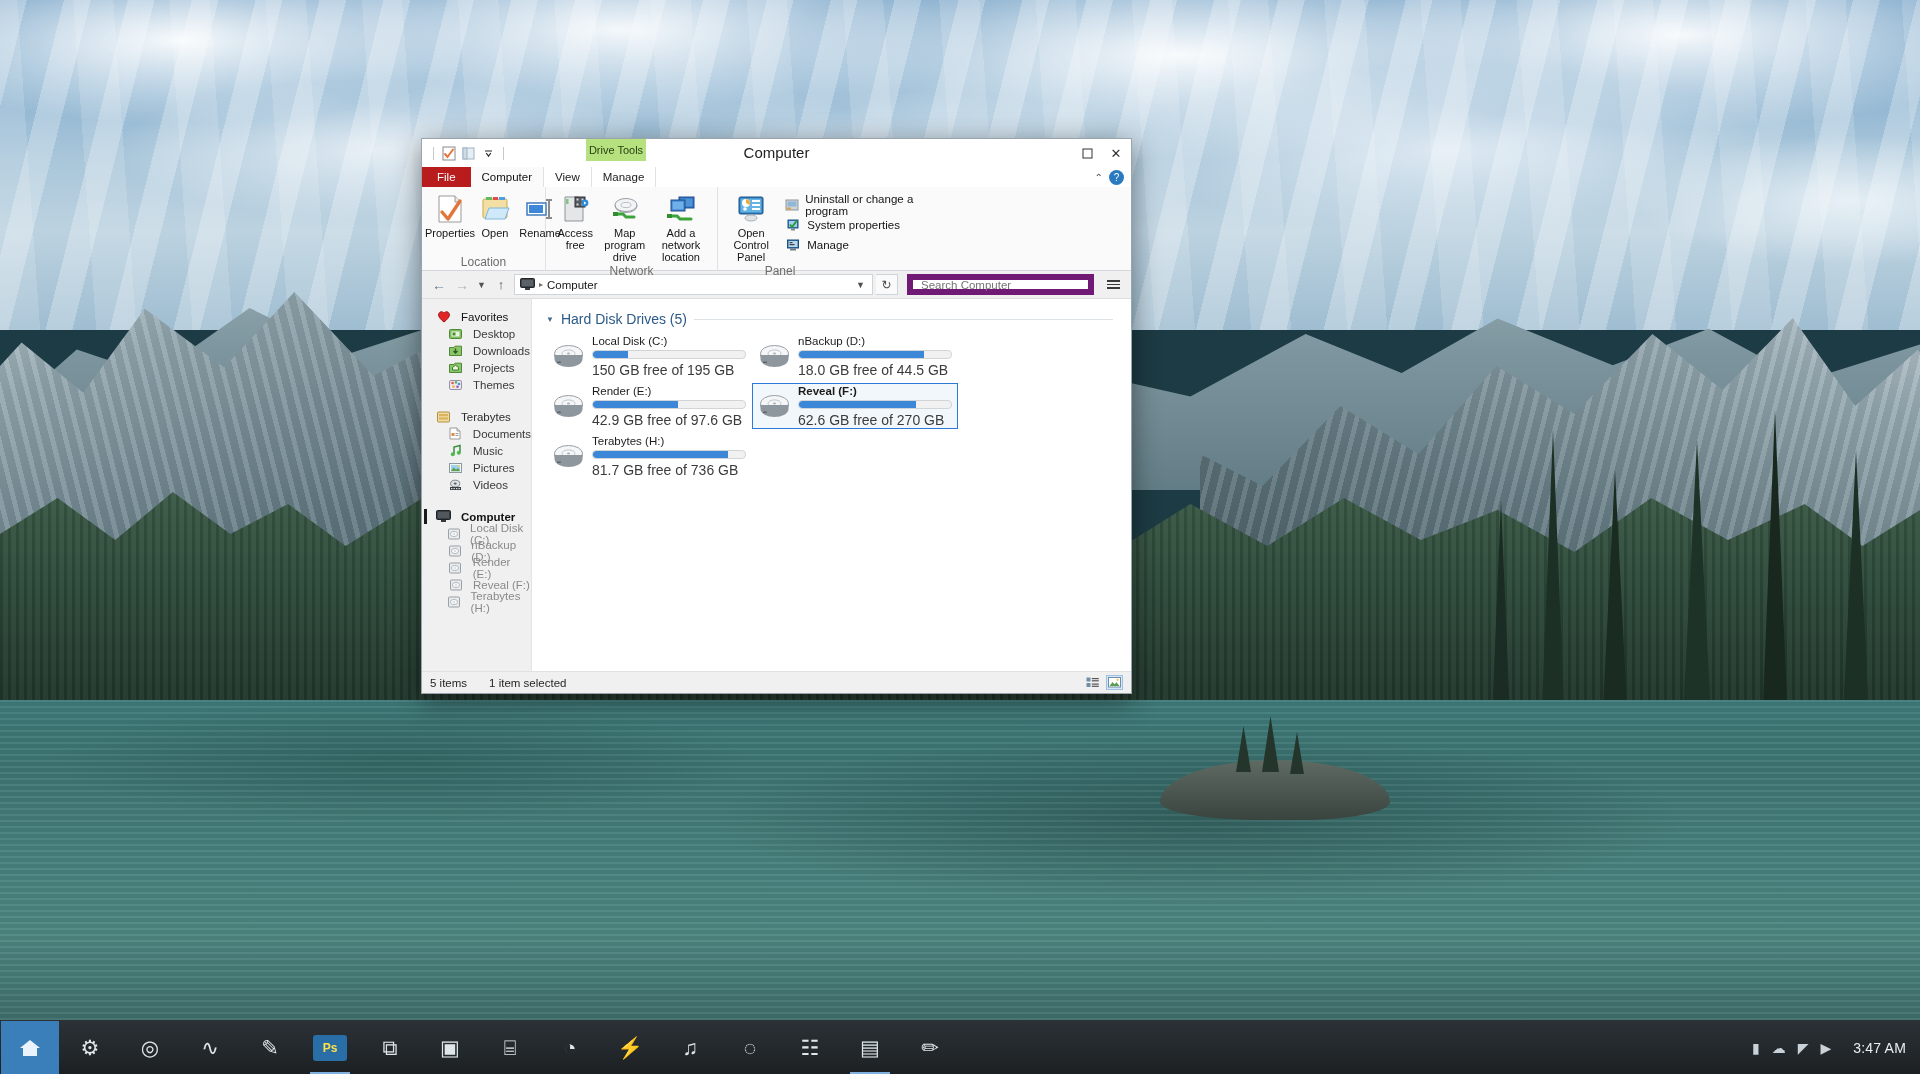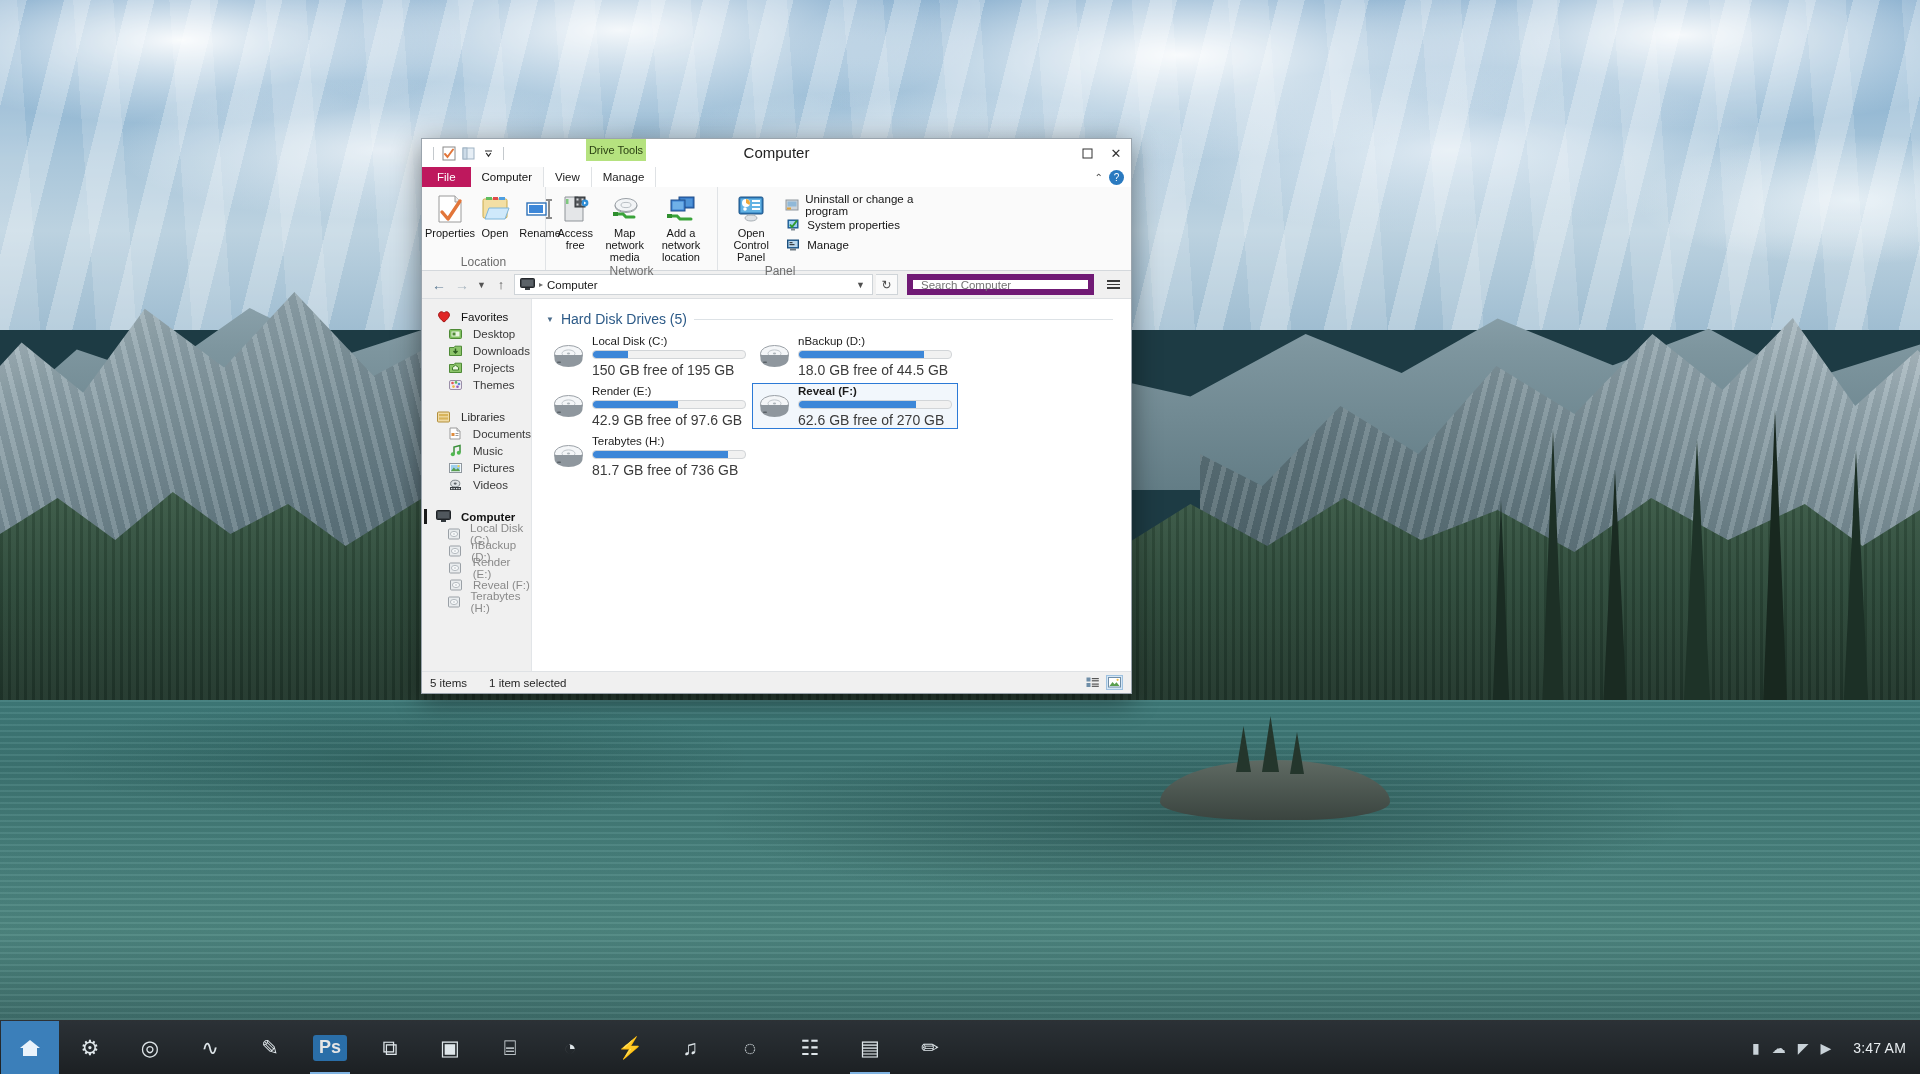--- a/index.html
+++ b/index.html
@@ -117,22 +117,22 @@
     width:60px; height:54px;
     display:flex; align-items:center; justify-content:center;
     position:relative;
   }
   .tb-item.active::after {
     content:""; position:absolute; left:10px; right:10px; bottom:0; height:3px;
     background:#7fb2e0;
   }
   .tb-item .glyph { font-size:21px; color:#dfe6ea; line-height:1; }
   .tb-start { background:#3b7fba; width:58px; height:54px; display:flex; align-items:center; justify-content:center; }
-  .tb-ps { background:#2a6ea8; width:34px; height:26px; border-radius:3px; color:#e5e5e5;
-           font-size:18px; font-weight:bold; display:flex; align-items:center; justify-content:center; }
+  .tb-ps { background:#2a6ea8; width:34px; height:26px; border-radius:3px; color:#fde047;
+           font-size:12px; font-weight:bold; display:flex; align-items:center; justify-content:center; }
   .tray { margin-left:auto; display:flex; align-items:center; padding-right:14px; gap:12px; }
   .tray .tg { font-size:14px; color:#c9d2d8; }
   .clock { color:#e9eef1; font-size:14px; margin-left:10px; letter-spacing:.2px; }
 
   
   #explorer {
     position:absolute; left:421px; top:138px; width:711px; height:556px;
     background:#f0f0f0;
     border:1px solid #9aa4ad;
     box-shadow: 0 6px 26px rgba(0,0,0,.45);
@@ -166,21 +166,21 @@
 
   
   .tabstrip {
     height:20px; display:flex; align-items:stretch; position:relative;
     background:#ffffff;
   }
   .tab {
     padding:0 11px; font-size:11.5px; display:flex; align-items:center;
     color:#1b1b1b; border-right:1px solid #dfe2e5; background:#ffffff;
   }
-  .tab.file { background:#be185d; color:#fff; border-right:none; padding:0 15px; }
+  .tab.file { background:#b91c1c; color:#fff; border-right:none; padding:0 15px; }
   .tab.active { background:#fafafa; color:#111; }
   .tabstrip .right-ctl { margin-left:auto; display:flex; align-items:center; gap:6px; padding-right:7px; }
   .tabstrip .right-ctl .c { font-size:10px; color:#444; }
   .help-btn { width:15px; height:15px; border-radius:50%; background:#2a7ac0; color:#fff;
               font-size:10px; display:flex; align-items:center; justify-content:center; }
 
   
   .ribbon {
     height:84px; background:#fafafa; border-bottom:1px solid #d4d8dc;
     display:flex; position:relative;
@@ -421,21 +421,21 @@
           <div class="rbtn" style="width:52px">
             <span class="ic">
               <svg width="30" height="28" viewBox="0 0 30 28">
                 <ellipse cx="16" cy="11" rx="11" ry="6.5" fill="#dfe2e5" stroke="#9aa0a6"></ellipse>
                 <ellipse cx="16" cy="10" rx="11" ry="6.5" fill="#f2f4f6" stroke="#9aa0a6"></ellipse>
                 <ellipse cx="16" cy="10" rx="5" ry="2.6" fill="none" stroke="#b9bfc4"></ellipse>
                 <path d="M5 19 L13 19 L16 22 L24 22" stroke="#3aa33a" stroke-width="3" fill="none" stroke-linecap="round"></path>
                 <rect x="3" y="17" width="5" height="4" fill="#2f8f2f"></rect>
               </svg>
             </span>
-            <span class="lbl">Map network media</span>
+            <span class="lbl">Map program drive</span>
           </div>
           <div class="rbtn" style="width:62px">
             <span class="ic">
               <svg width="32" height="28" viewBox="0 0 32 28">
                 <rect x="14" y="2" width="15" height="11" fill="#2f6fc0" stroke="#214f8a"></rect>
                 <rect x="15.5" y="3.5" width="12" height="8" fill="#4f94d8"></rect>
                 <rect x="6" y="5" width="14" height="11" fill="#3a7fd0" stroke="#214f8a"></rect>
                 <rect x="7.5" y="6.5" width="11" height="8" fill="#6fb0e8"></rect>
                 <path d="M4 21 L12 21 L15 24 L26 24" stroke="#3aa33a" stroke-width="3" fill="none" stroke-linecap="round"></path>
                 <rect x="2" y="19" width="5" height="4" fill="#2f8f2f"></rect>
@@ -590,21 +590,21 @@
         <div class="nav-gap"></div>
 
         <div class="nav-row">
           <span class="nic">
             <svg width="13" height="12" viewBox="0 0 13 12">
               <rect x="0.5" y="1" width="12" height="10" rx="1" fill="#f0dba6" stroke="#b28f3c"></rect>
               <rect x="2" y="3" width="9" height="2.2" fill="#d8b45c"></rect>
               <rect x="2" y="6.4" width="9" height="2.2" fill="#d8b45c"></rect>
             </svg>
           </span>
-          <span>Libraries</span>
+          <span>Terabytes</span>
         </div>
         <div class="nav-row child">
           <span class="nic">
             <svg width="12" height="13" viewBox="0 0 12 13">
               <path d="M1 1 H8 L11 4 V12 H1 Z" fill="#fff" stroke="#9a9a9a"></path>
               <path d="M8 1 V4 H11" fill="#e4e4e4" stroke="#9a9a9a"></path>
               <rect x="2.5" y="6" width="3" height="3" fill="#e08c3c"></rect>
               <rect x="6.5" y="6" width="3" height="1" fill="#9a9a9a"></rect>
               <rect x="6.5" y="8" width="3" height="1" fill="#9a9a9a"></rect>
             </svg>

